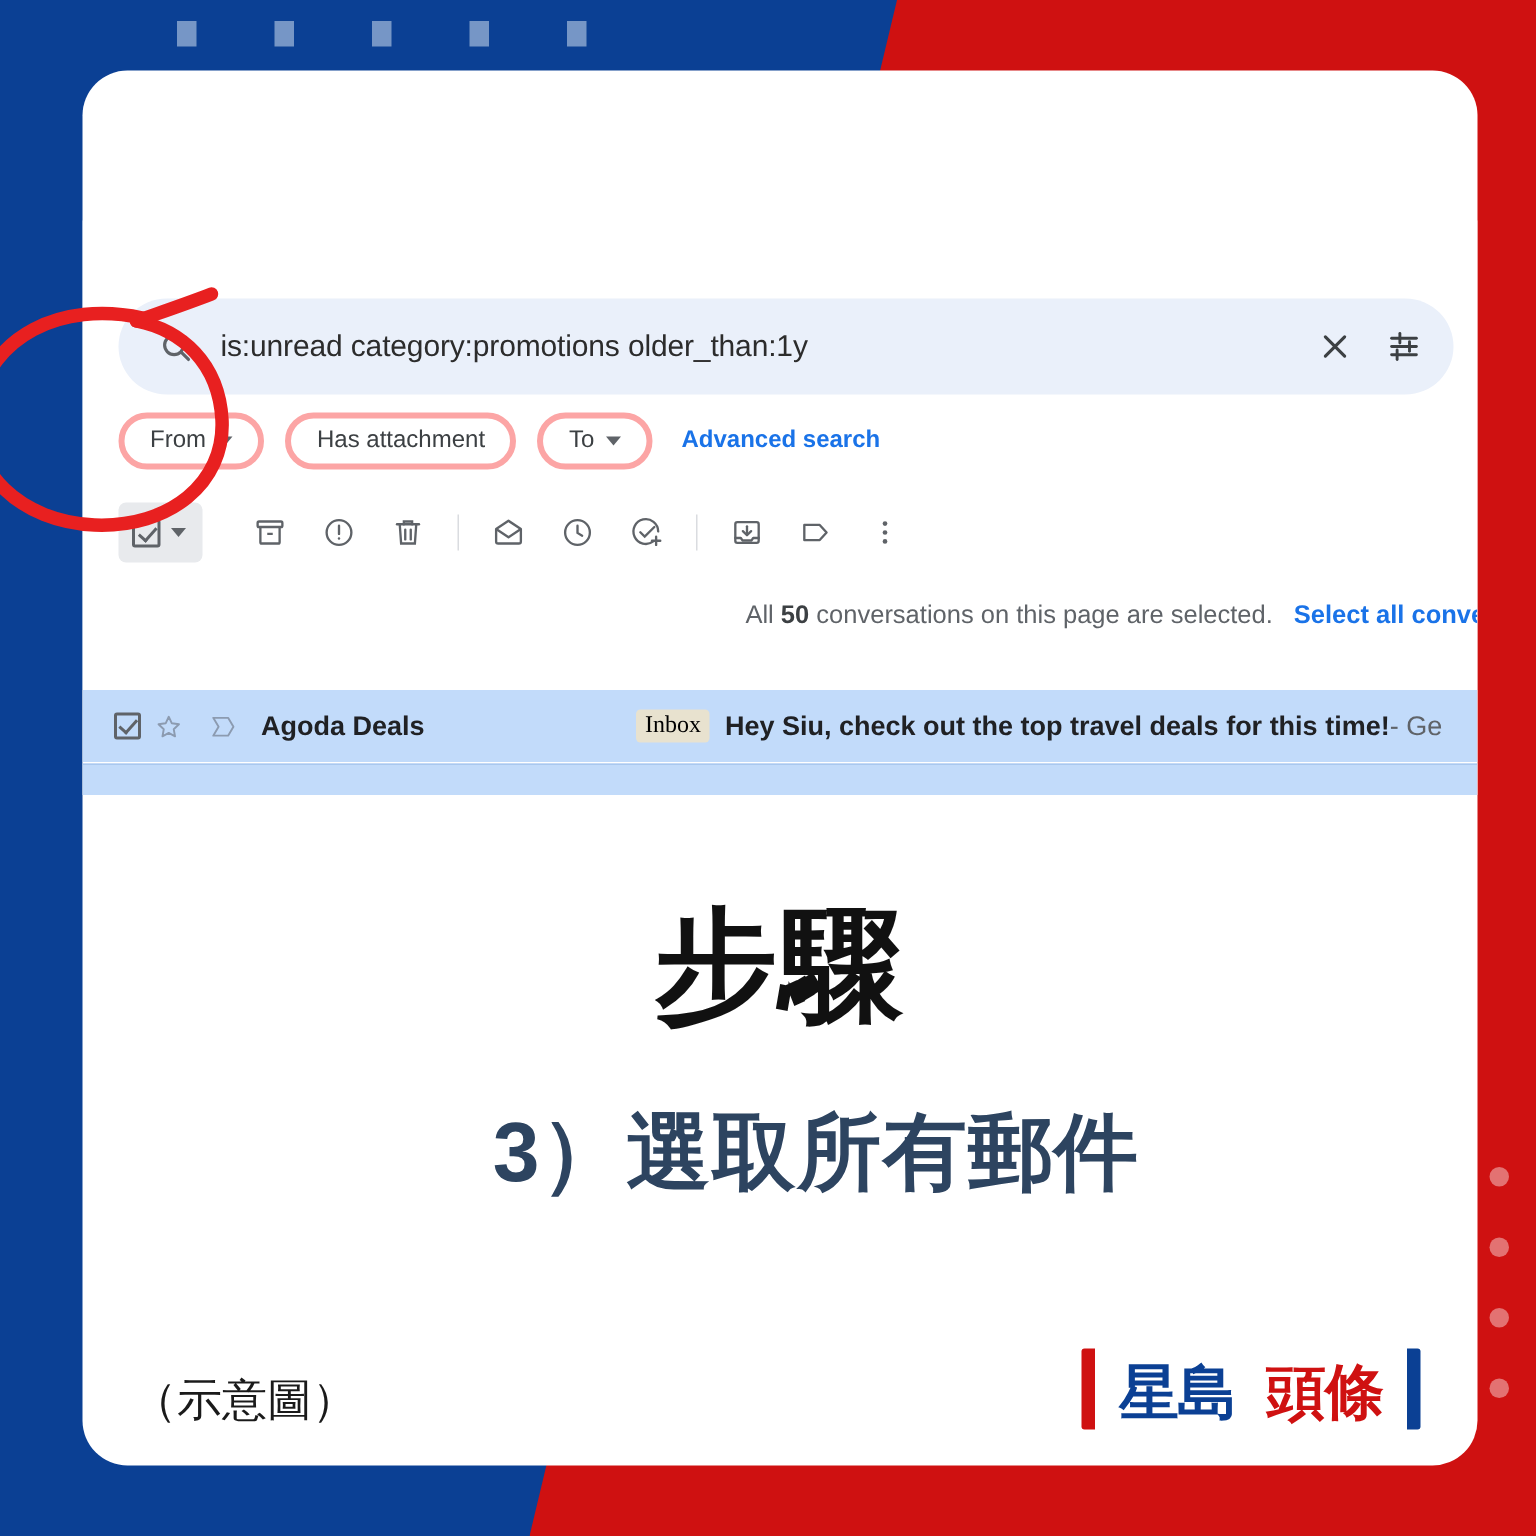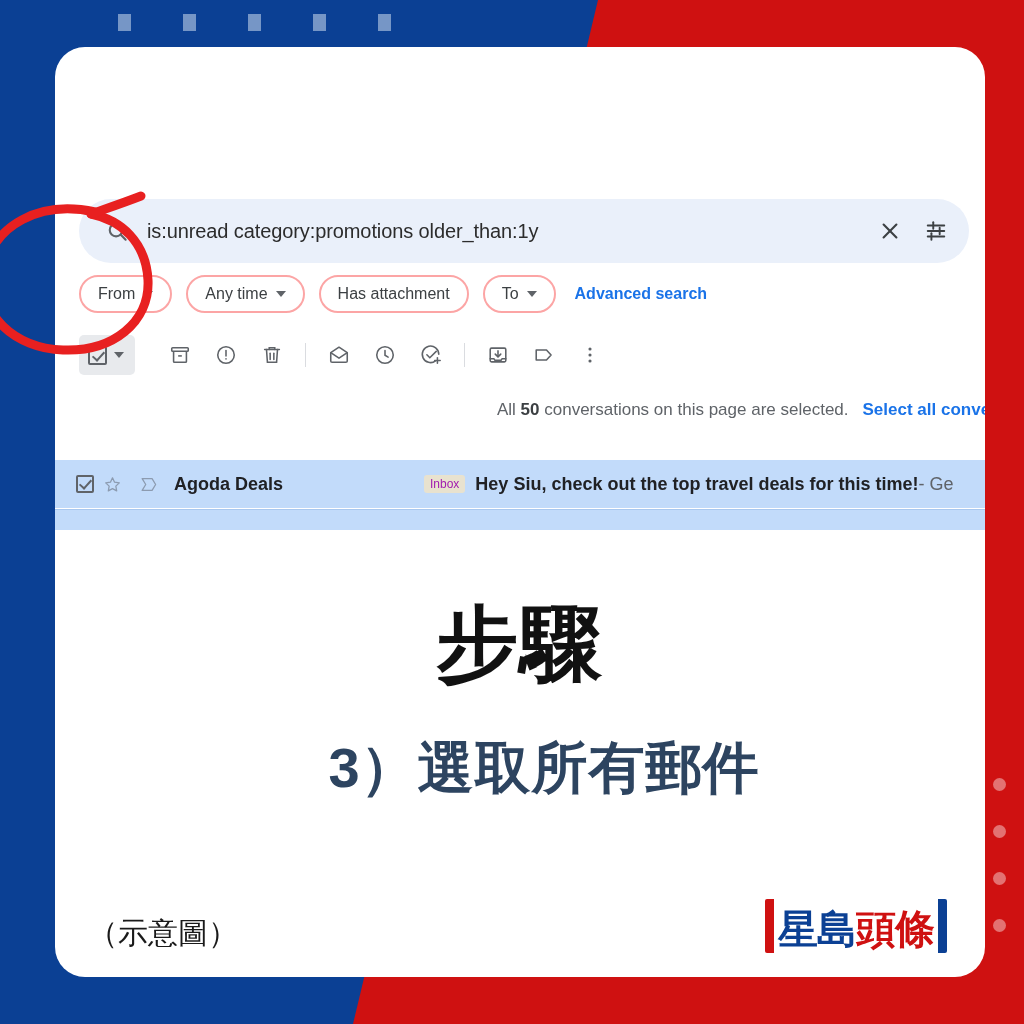--- a/index.html
+++ b/index.html
@@ -94,21 +94,21 @@
   .search-act svg { width: 22px; height: 22px; }
 
   
   .chips {
     position: absolute; left: 24px; top: 128px;
     display: flex; align-items: center; gap: 14px;
     white-space: nowrap;
   }
   .chip {
     height: 38px;
-    border: 2px solid #fca5a5;
+    border: 4px solid #fca5a5;
     border-radius: 19px;
     background: #fff;
     display: flex; align-items: center; gap: 8px;
     padding: 0 17px;
     font-size: 16px;
     color: #3c4043;
   }
   .chip .caret {
     width: 0; height: 0;
     border-left: 5px solid transparent;
@@ -208,23 +208,23 @@
   .mail-row .r-ic {
     width: 36px; display: flex; align-items: center; justify-content: center;
     flex: 0 0 auto;
   }
   .mail-row .r-ic svg { width: 19px; height: 19px; }
   .sender {
     font-size: 18px; font-weight: 700; color: #202124;
     margin-left: 8px; width: 250px; flex: 0 0 auto;
   }
   .badge {
-    background: #e8e2cf; color: #a21caf;
-    font-size: 12px; border-radius: 3px;
-    padding: 2px 6px; flex: 0 0 auto; margin-right: 10px;
+    background: #e8e2cf; color: #000000;
+    font-size: 16px; border-radius: 3px;
+    padding: 2px 6px; flex: 0 0 auto; margin-right: 10px; font-family: Liberation Serif, serif;
   }
   .subj {
     font-size: 18px; font-weight: 700; color: #202124; flex: 0 0 auto;
   }
   .snip {
     font-size: 18px; font-weight: 400; color: #5f6368; flex: 0 0 auto;
   }
   .mail-row2 {
     position: absolute; left: 0; top: 362px;
     width: 930px; height: 21px;
@@ -267,22 +267,23 @@
   .logo .lbar {
     width: 9px; background: #cf1111;
     border-radius: 2px 0 0 2px;
   }
   .logo .rbar {
     width: 9px; background: #0b4094;
     border-radius: 0 2px 2px 0;
   }
   .logo .lwrap {
     display: flex; align-items: center;
-    padding: 0 4px;
+    padding: 0 16px;
     border-top: 5px solid transparent;
+    gap: 20px;
   }
   .logo .part1 {
     font-size: 40px; font-weight: 700; color: #0b4094;
     letter-spacing: -1px; line-height: 1;
   }
   .logo .part2 {
     font-size: 40px; font-weight: 700; color: #cf1111;
     letter-spacing: -1px; line-height: 1;
   }
 </style>
@@ -337,24 +338,20 @@
           </svg>
         </div>
       </div>
 
       <div class="chips">
         <div class="chip">
           <span>From</span>
           <span class="caret"></span>
         </div>
         <div class="chip">
-          <span>Any time</span>
-          <span class="caret"></span>
-        </div>
-        <div class="chip">
           <span>Has attachment</span>
         </div>
         <div class="chip">
           <span>To</span>
           <span class="caret"></span>
         </div>
         <div class="adv-link">Advanced search</div>
       </div>
 
       <div class="toolbar">

